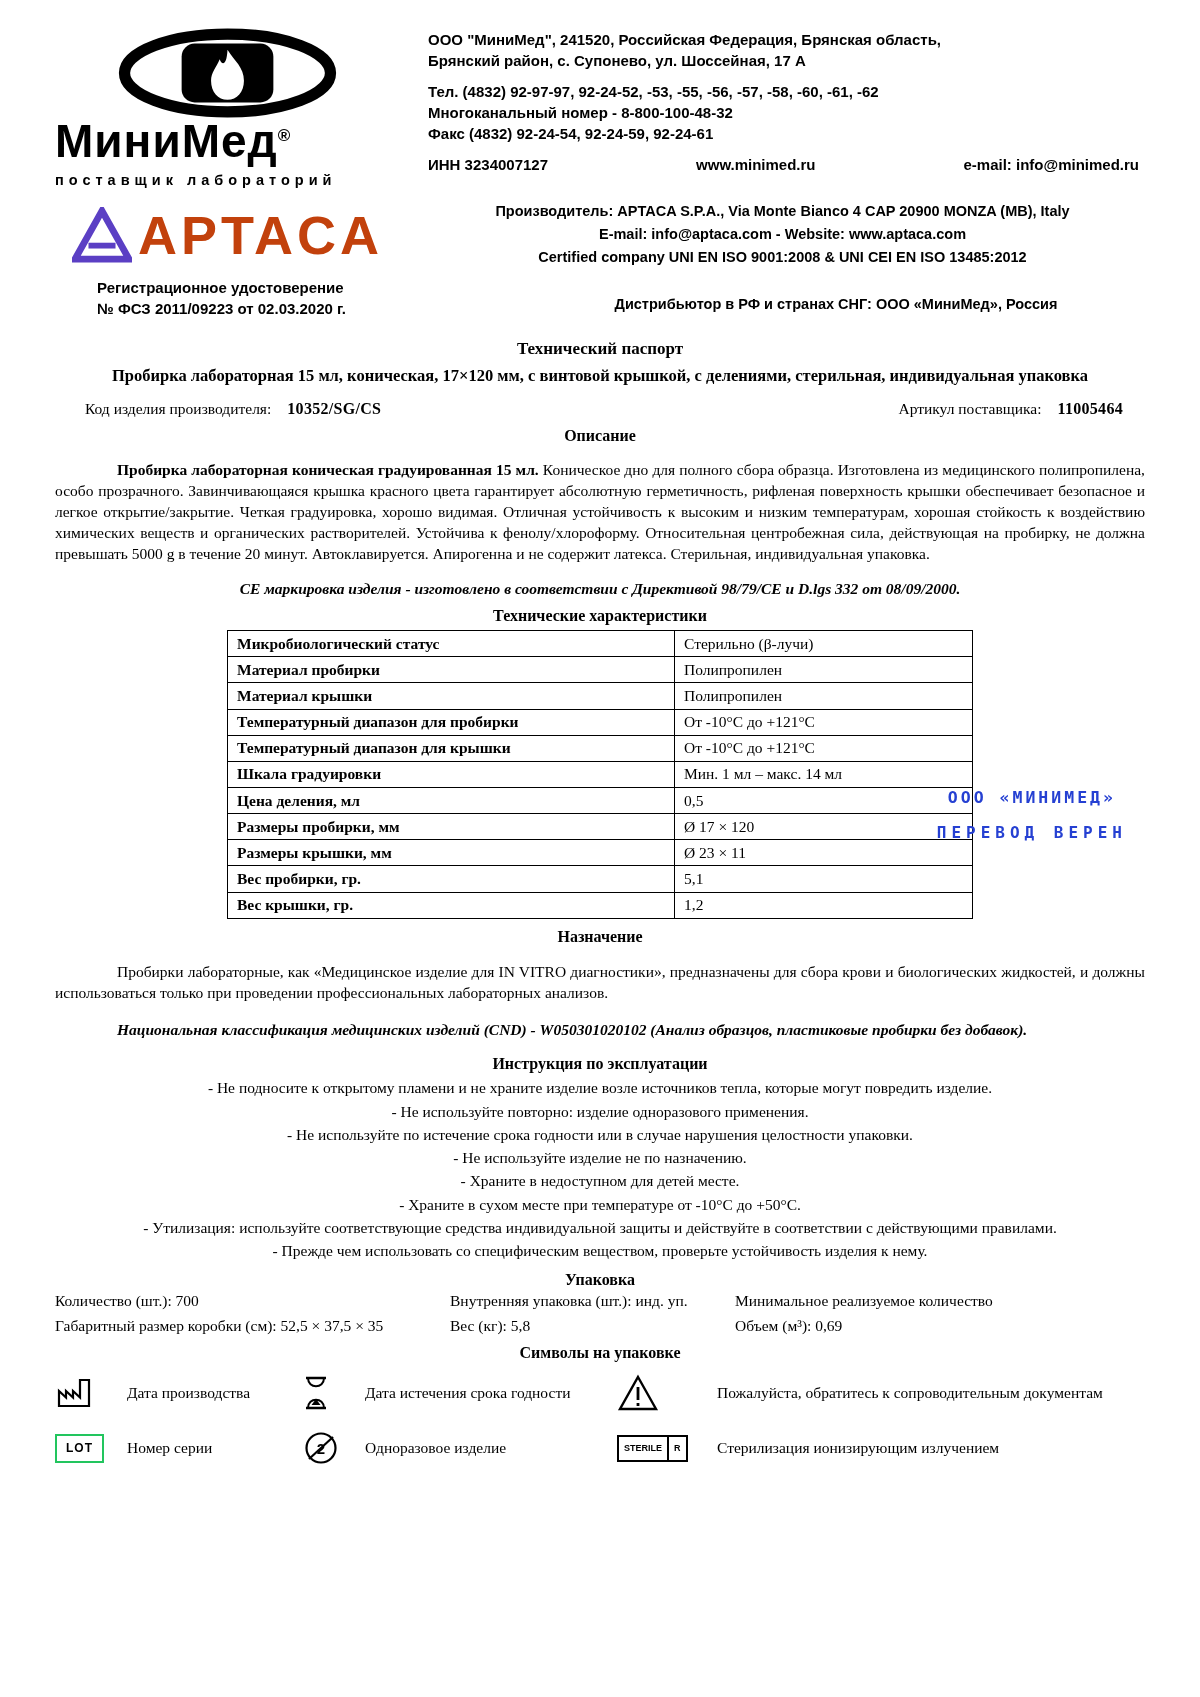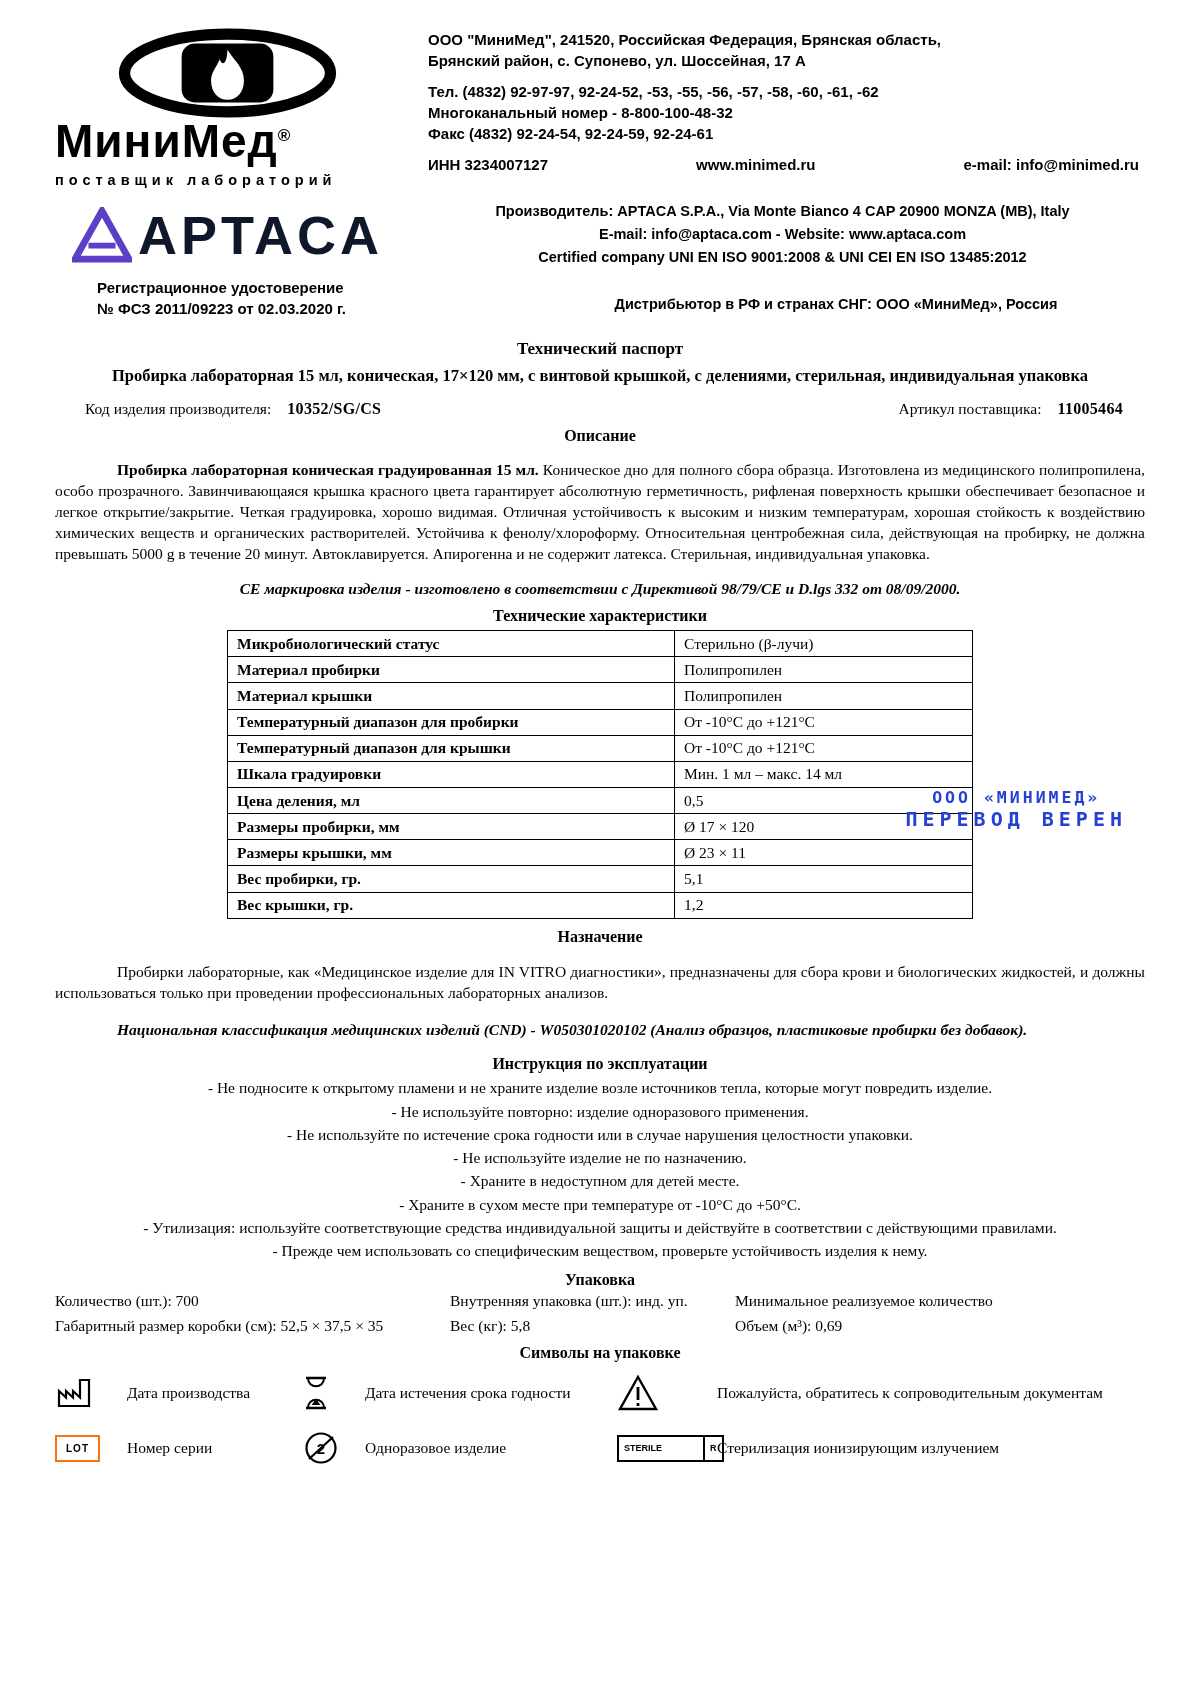--- a/index.html
+++ b/index.html
@@ -13,21 +13,21 @@
   .brand-line{font-family:"Liberation Sans",sans-serif;font-weight:bold;font-size:46px;line-height:1.02;letter-spacing:1px;white-space:nowrap;}
   .regmark{font-size:17px;vertical-align:super;}
   .tagline{font-family:"Liberation Sans",sans-serif;font-weight:bold;font-size:14.5px;letter-spacing:5px;margin-top:7px;white-space:nowrap;}
   .contact-col{flex:1;font-family:"Liberation Sans",sans-serif;font-weight:bold;font-size:15px;line-height:1.38;padding-top:4px;}
   .c-gap{height:11px;}
   .inn-row{display:flex;justify-content:space-between;padding-right:6px;}
 
   
   .aptaca-row{display:flex;align-items:center;gap:20px;margin-top:12px;}
   .aptaca-logo{width:345px;flex:none;display:flex;align-items:center;justify-content:center;gap:6px;}
-  .aptaca-word{font-family:"Liberation Sans",sans-serif;font-weight:bold;font-size:54px;color:#0f172a;letter-spacing:4px;line-height:1;}
+  .aptaca-word{font-family:"Liberation Sans",sans-serif;font-weight:bold;font-size:54px;color:#c2410c;letter-spacing:4px;line-height:1;}
   .producer-col{flex:1;text-align:center;font-family:"Liberation Sans",sans-serif;font-weight:bold;font-size:14.5px;line-height:1.6;}
   .reg-row{display:flex;align-items:center;margin-top:8px;}
   .reg-block{width:430px;flex:none;font-family:"Liberation Sans",sans-serif;font-weight:bold;font-size:15px;line-height:1.4;padding-left:42px;}
   .dist-block{flex:1;text-align:center;font-family:"Liberation Sans",sans-serif;font-weight:bold;font-size:14.5px;padding-top:12px;}
 
   
   .doc-title{text-align:center;font-weight:bold;font-size:17px;margin-top:20px;}
   .doc-subtitle{text-align:center;font-weight:bold;font-size:16.5px;line-height:1.4;margin:5px auto 0;max-width:1010px;}
   .codes-row{display:flex;justify-content:space-between;margin-top:12px;padding-left:30px;padding-right:22px;font-size:15.5px;}
   .code-val{font-weight:bold;font-size:16px;margin-left:16px;letter-spacing:.3px;}
@@ -38,35 +38,35 @@
   .desc .lead{font-weight:bold;}
   .ce-note{text-align:center;font-weight:bold;font-style:italic;font-size:15.5px;margin-top:5px;}
 
   
   .specs-wrap{position:relative;margin-top:5px;}
   .specs-table{border-collapse:collapse;margin:0 auto;width:746px;}
   .specs-table td{border:1px solid #000;padding:2.5px 9px;font-size:15.5px;vertical-align:top;line-height:1.3;}
   .specs-table td.k{font-weight:bold;width:60%;}
   .stamp{position:absolute;right:18px;top:158px;font-family:"DejaVu Sans Mono",monospace;font-weight:bold;text-align:center;}
   .stamp-l1{font-size:16.5px;letter-spacing:3px;white-space:nowrap;}
-  .stamp-l2{font-size:20px;letter-spacing:5px;white-space:nowrap;}
+  .stamp-l2{font-size:16px;letter-spacing:5px;margin-top:16px;white-space:nowrap;}
 
   .para{font-size:15.5px;line-height:1.36;text-align:justify;text-indent:62px;}
   .classif{font-weight:bold;font-style:italic;}
 
   .instr{font-size:15.5px;line-height:1.5;text-align:center;}
 
   
   .pack-grid{display:grid;grid-template-columns:395px 285px 1fr;row-gap:7px;font-size:15.5px;margin-top:2px;}
 
   
   .symbols-grid{display:grid;grid-template-columns:72px 176px 62px 252px 100px 1fr;row-gap:18px;align-items:center;margin-top:12px;font-size:15.5px;line-height:1.3;}
   .sym-icon{display:flex;align-items:center;}
-  .lot-box{border:2px solid #f97316;font-family:"Liberation Sans",sans-serif;font-weight:bold;font-size:10px;padding:5px 9px;display:inline-block;letter-spacing:1px;}
-  .sterile-box{border:2px solid #000;font-family:"Liberation Sans",sans-serif;font-weight:bold;font-size:9px;display:inline-flex;align-items:stretch;gap:36px;}
+  .lot-box{border:2px solid #22c55e;font-family:"Liberation Sans",sans-serif;font-weight:bold;font-size:12px;padding:5px 9px;display:inline-block;letter-spacing:1px;}
+  .sterile-box{border:2px solid #000;font-family:"Liberation Sans",sans-serif;font-weight:bold;font-size:9px;display:inline-flex;align-items:stretch;}
   .sterile-box .st{padding:6px 5px;display:flex;align-items:center;}
   .sterile-box .r{border-left:2px solid #000;padding:6px 5px;display:flex;align-items:center;}
 </style>
 </head>
 <body>
 
 <div class="page">
 
   <div class="header-row">
     <div class="logo-col">

